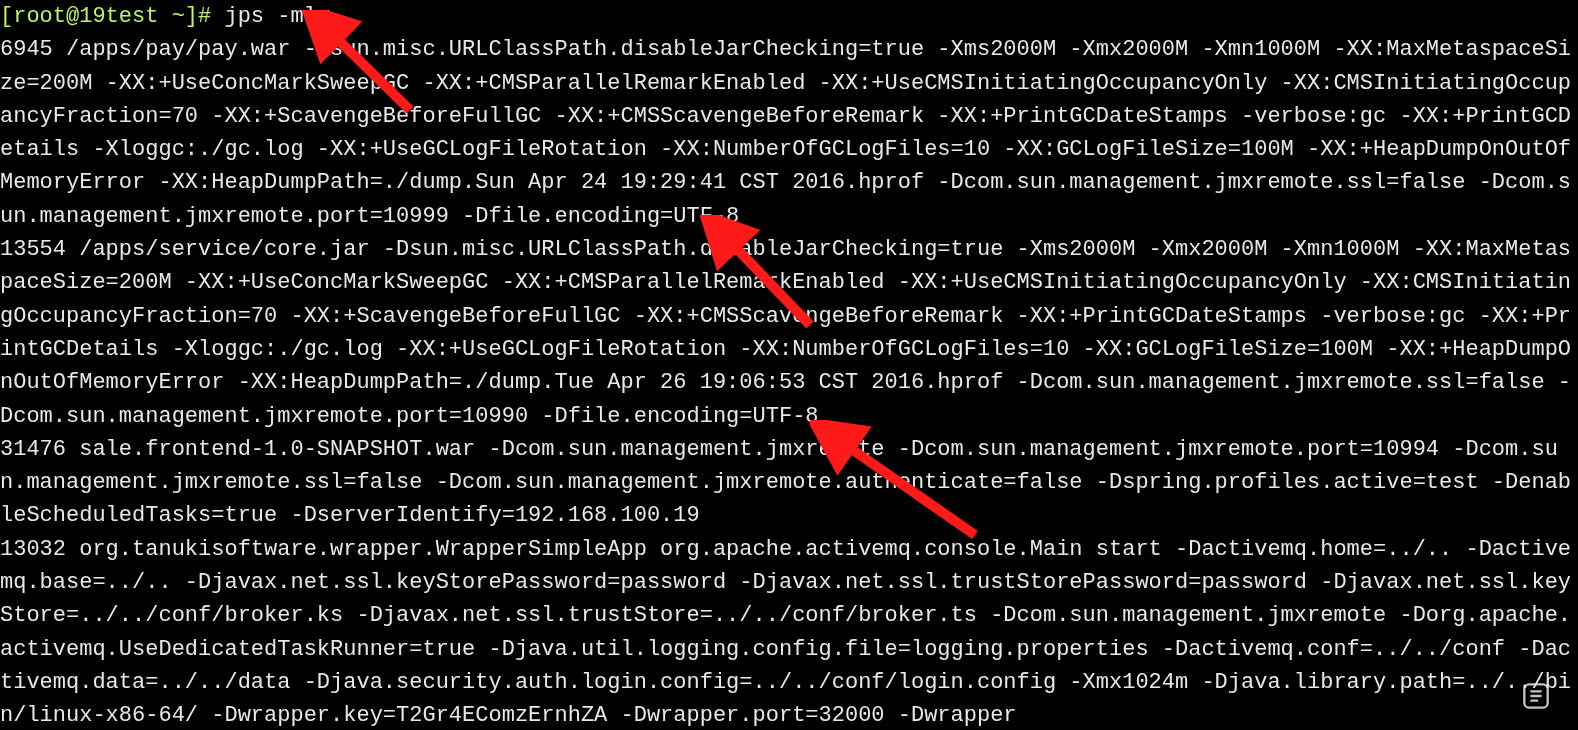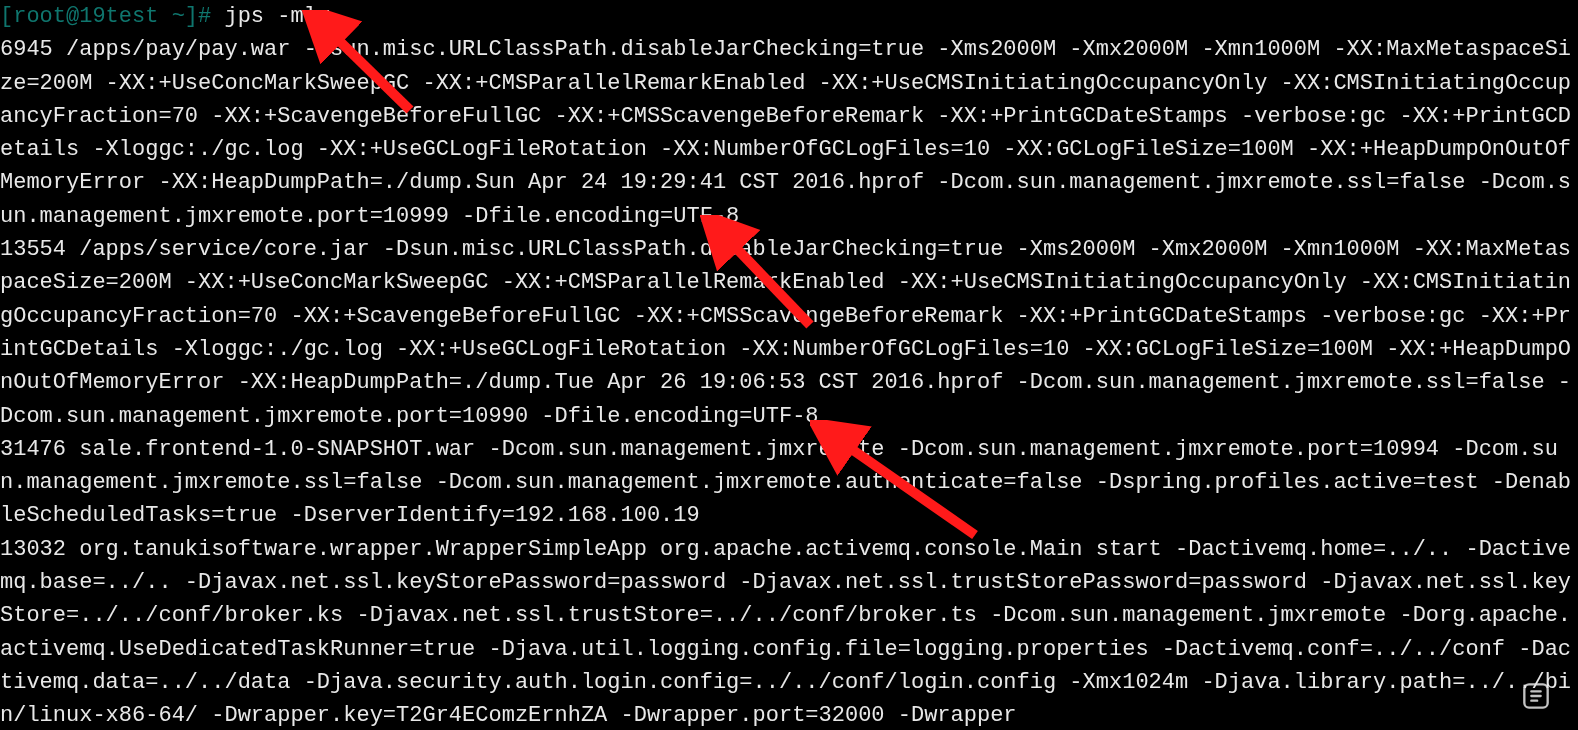--- a/index.html
+++ b/index.html
@@ -14,21 +14,21 @@
   .term{
     font-family:"Courier New",Consolas,Menlo,monospace;
     font-size:22px;
     line-height:33.3px;
     color:#e8e8e8;
     white-space:pre-wrap;
     word-break:break-all;
     padding:0;
     margin:0;
   }
-  .prompt{color:#0f766e;margin-top:35px;}
+  .prompt{color:#bef264;margin-top:35px;}
   .wm{
     position:absolute;
     right:28px;
     bottom:20px;
     color:#e6e6e6;
     opacity:.85;
     font-family:"Microsoft YaHei","PingFang SC",sans-serif;
     font-size:26px;
     font-weight:500;
     display:flex;

